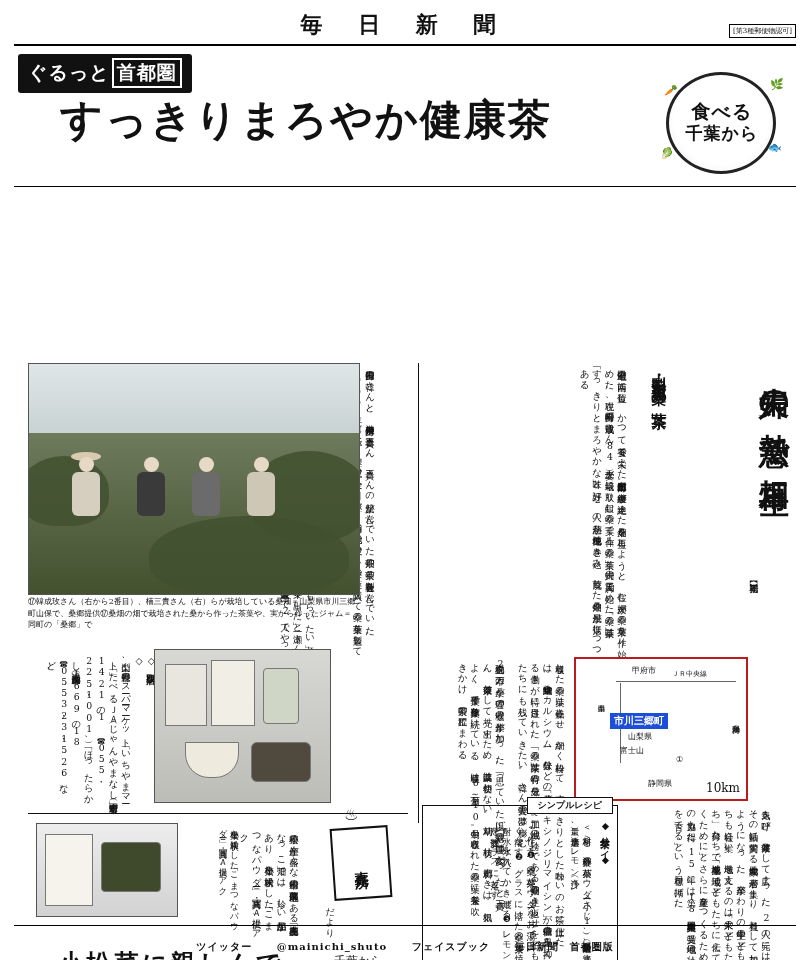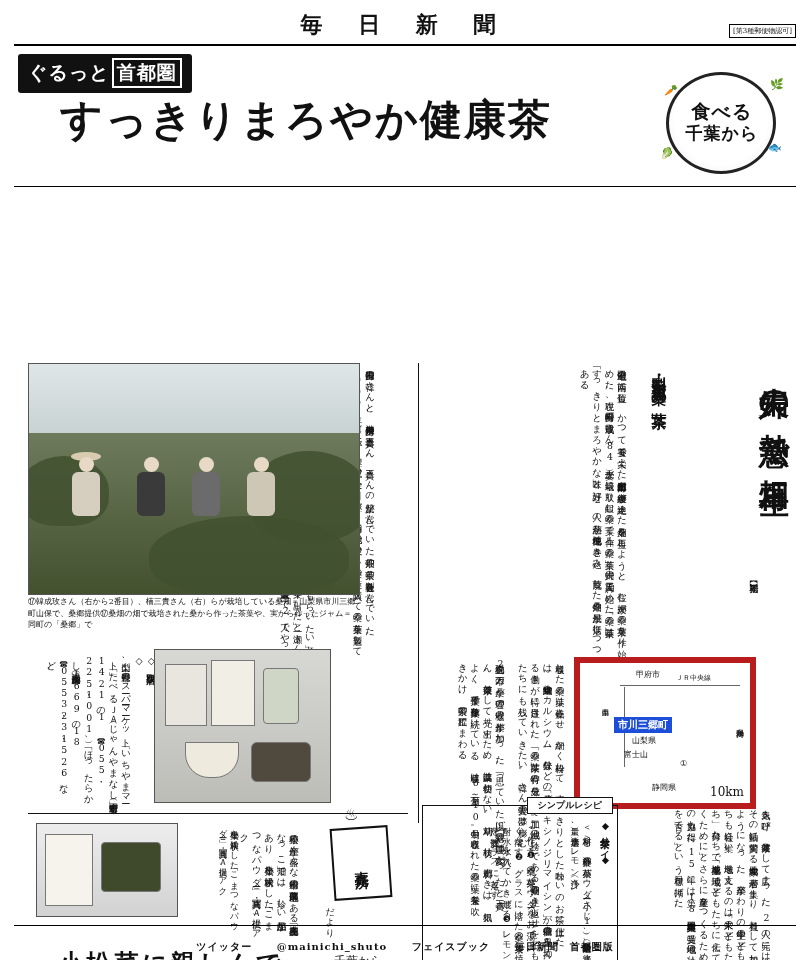--- a/index.html
+++ b/index.html
@@ -99,21 +99,21 @@
   .photo .person{position:absolute;bottom:34%;width:34px;}
   .photo .head{width:15px;height:15px;border-radius:50%;background:#e8d9c6;margin:0 auto;}
   .photo .hat{width:30px;height:9px;border-radius:50%;background:#d9cbb0;margin:0 auto -4px auto;}
   .photo .torso{width:28px;height:44px;margin:0 auto;border-radius:6px;}
   .cap{
     position:absolute;left:14px;top:409px;width:330px;
     font-size:8px;line-height:1.45;
   }
 
   
-  .map{position:absolute;left:560px;top:470px;width:170px;height:140px;border:6px solid #b91c1c;background:#fff;}
+  .map{position:absolute;left:560px;top:470px;width:170px;height:140px;border:2px solid #b91c1c;background:#fff;}
   .map .pref{position:absolute;font-size:8px;}
   .map .city{
     position:absolute;left:34px;top:54px;background:#1d4ed8;color:#fff;
     font-size:10px;font-weight:bold;padding:1px 4px;
   }
   .map .line{position:absolute;background:#666;}
   .map .fuji{position:absolute;left:44px;top:86px;font-size:8px;}
   .map .scale{position:absolute;right:6px;bottom:4px;font-size:12px;margin-top:35px;}
 
   

